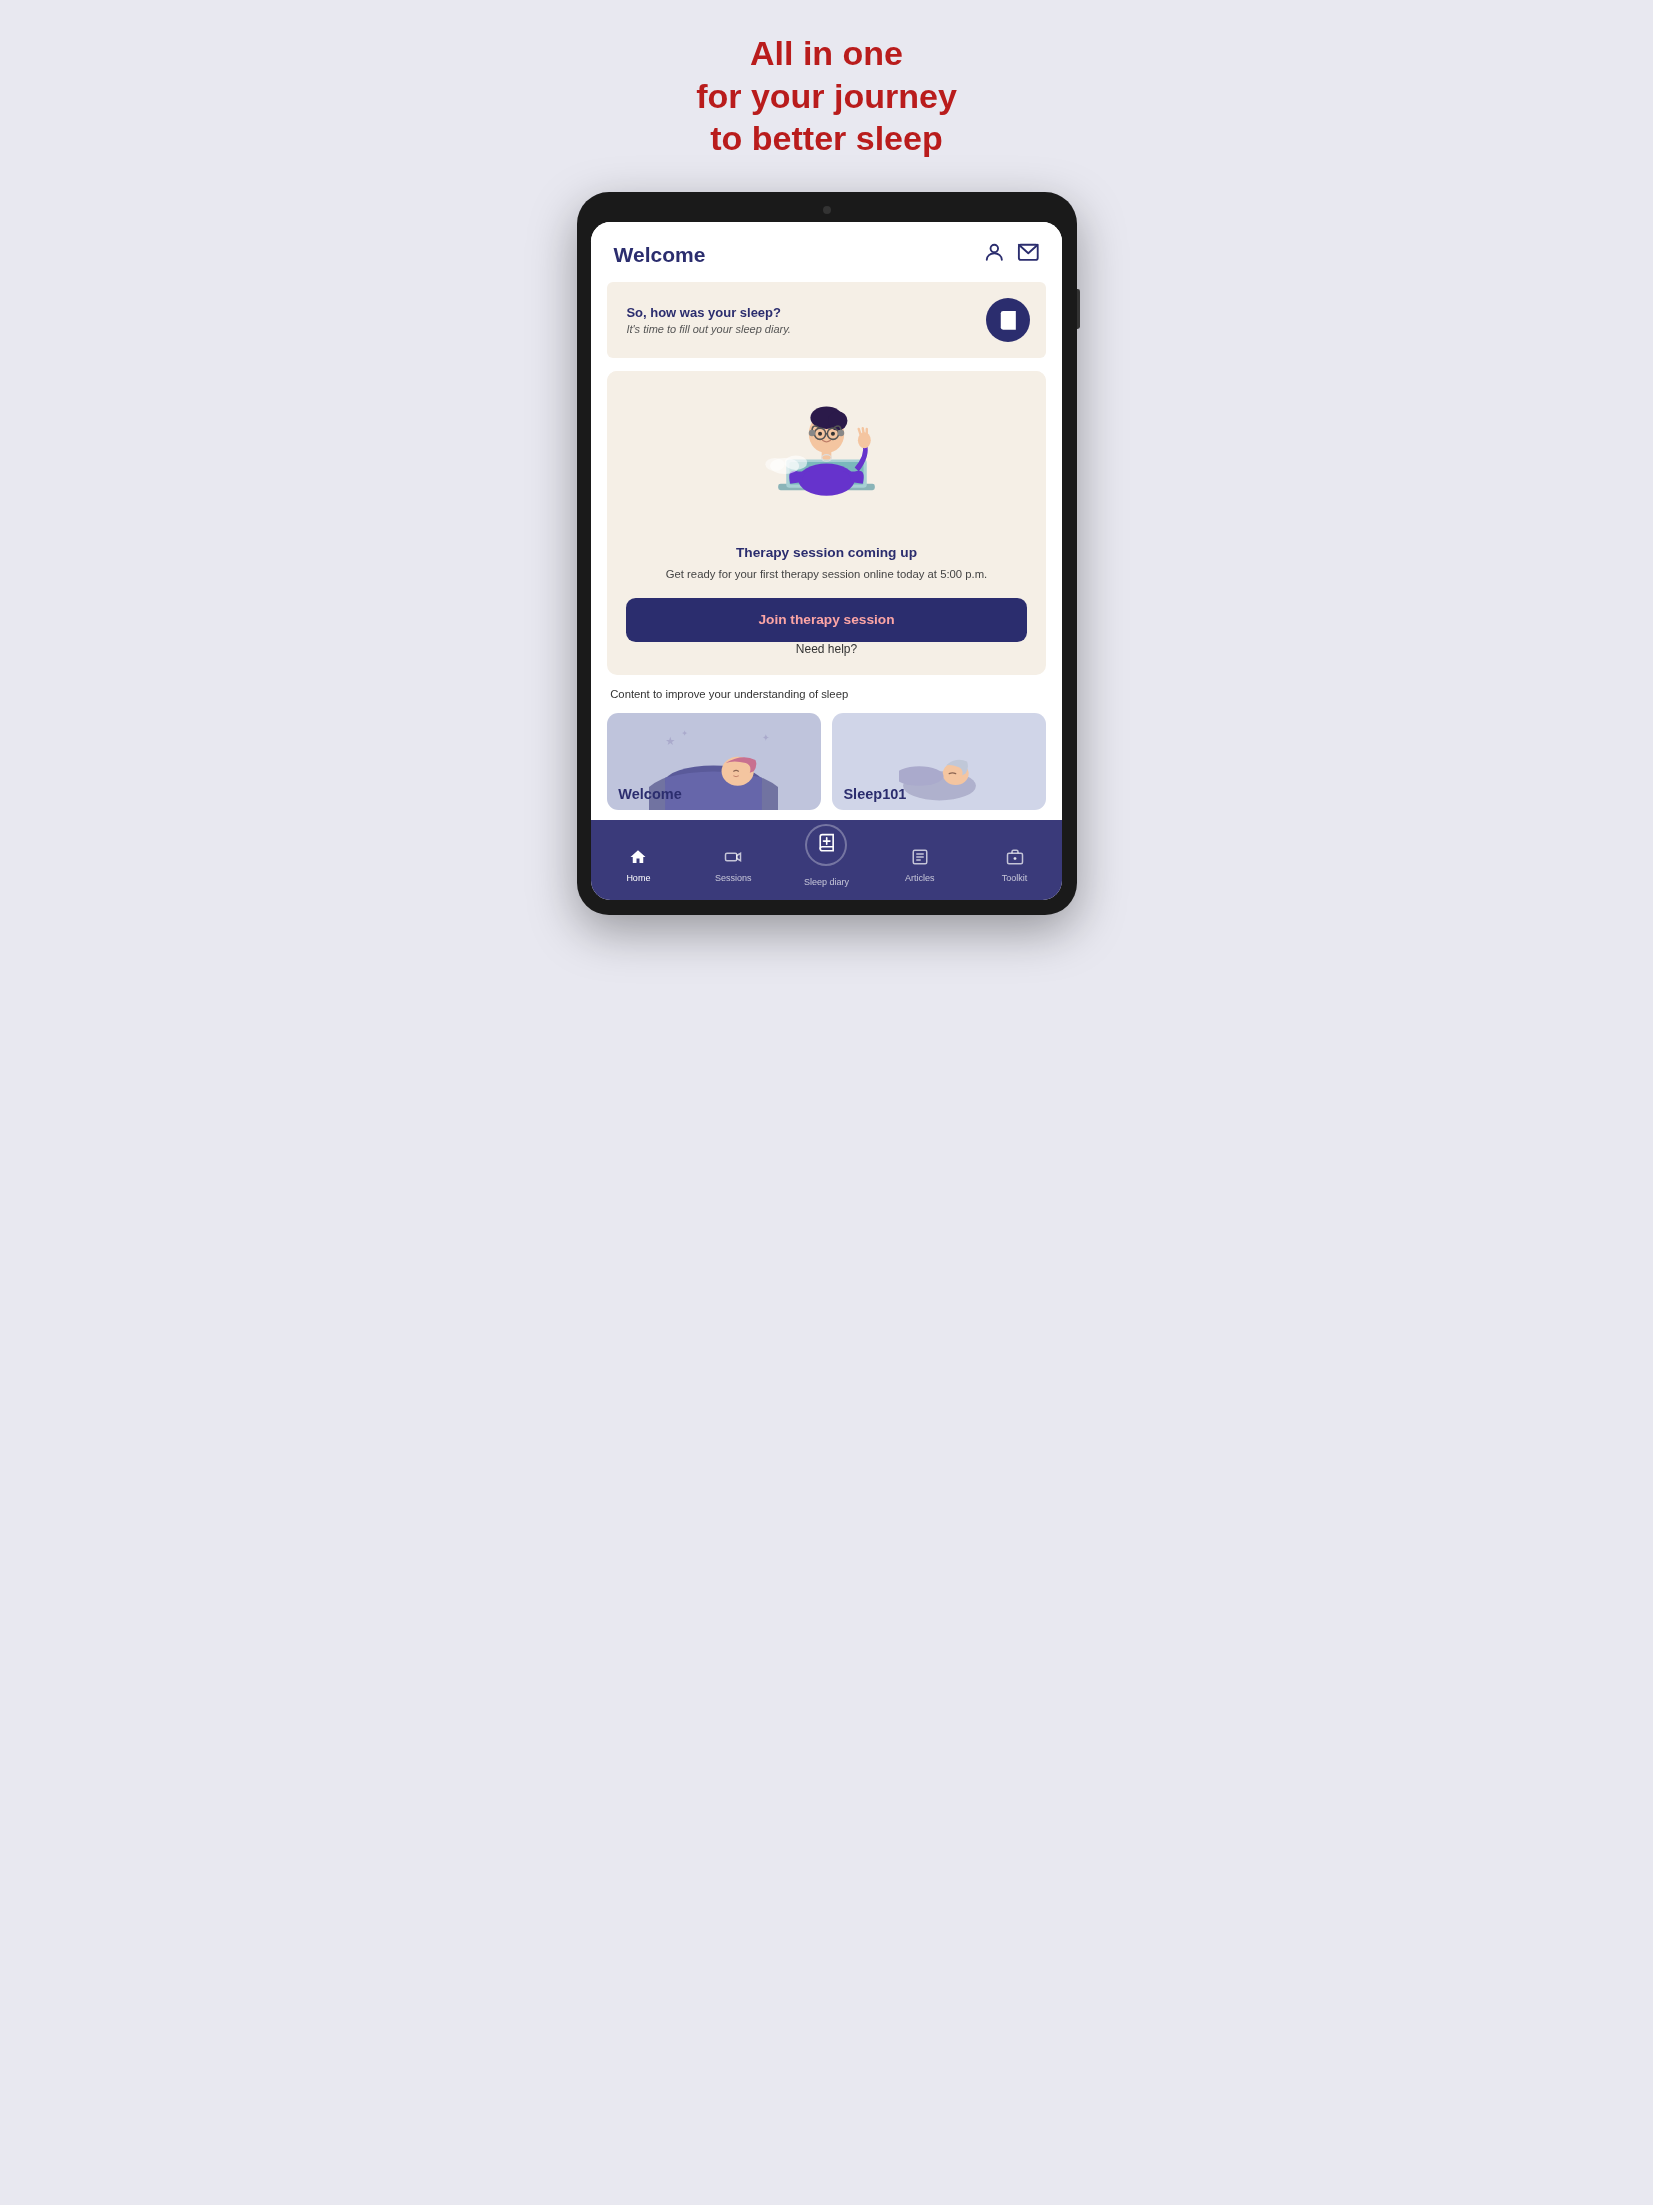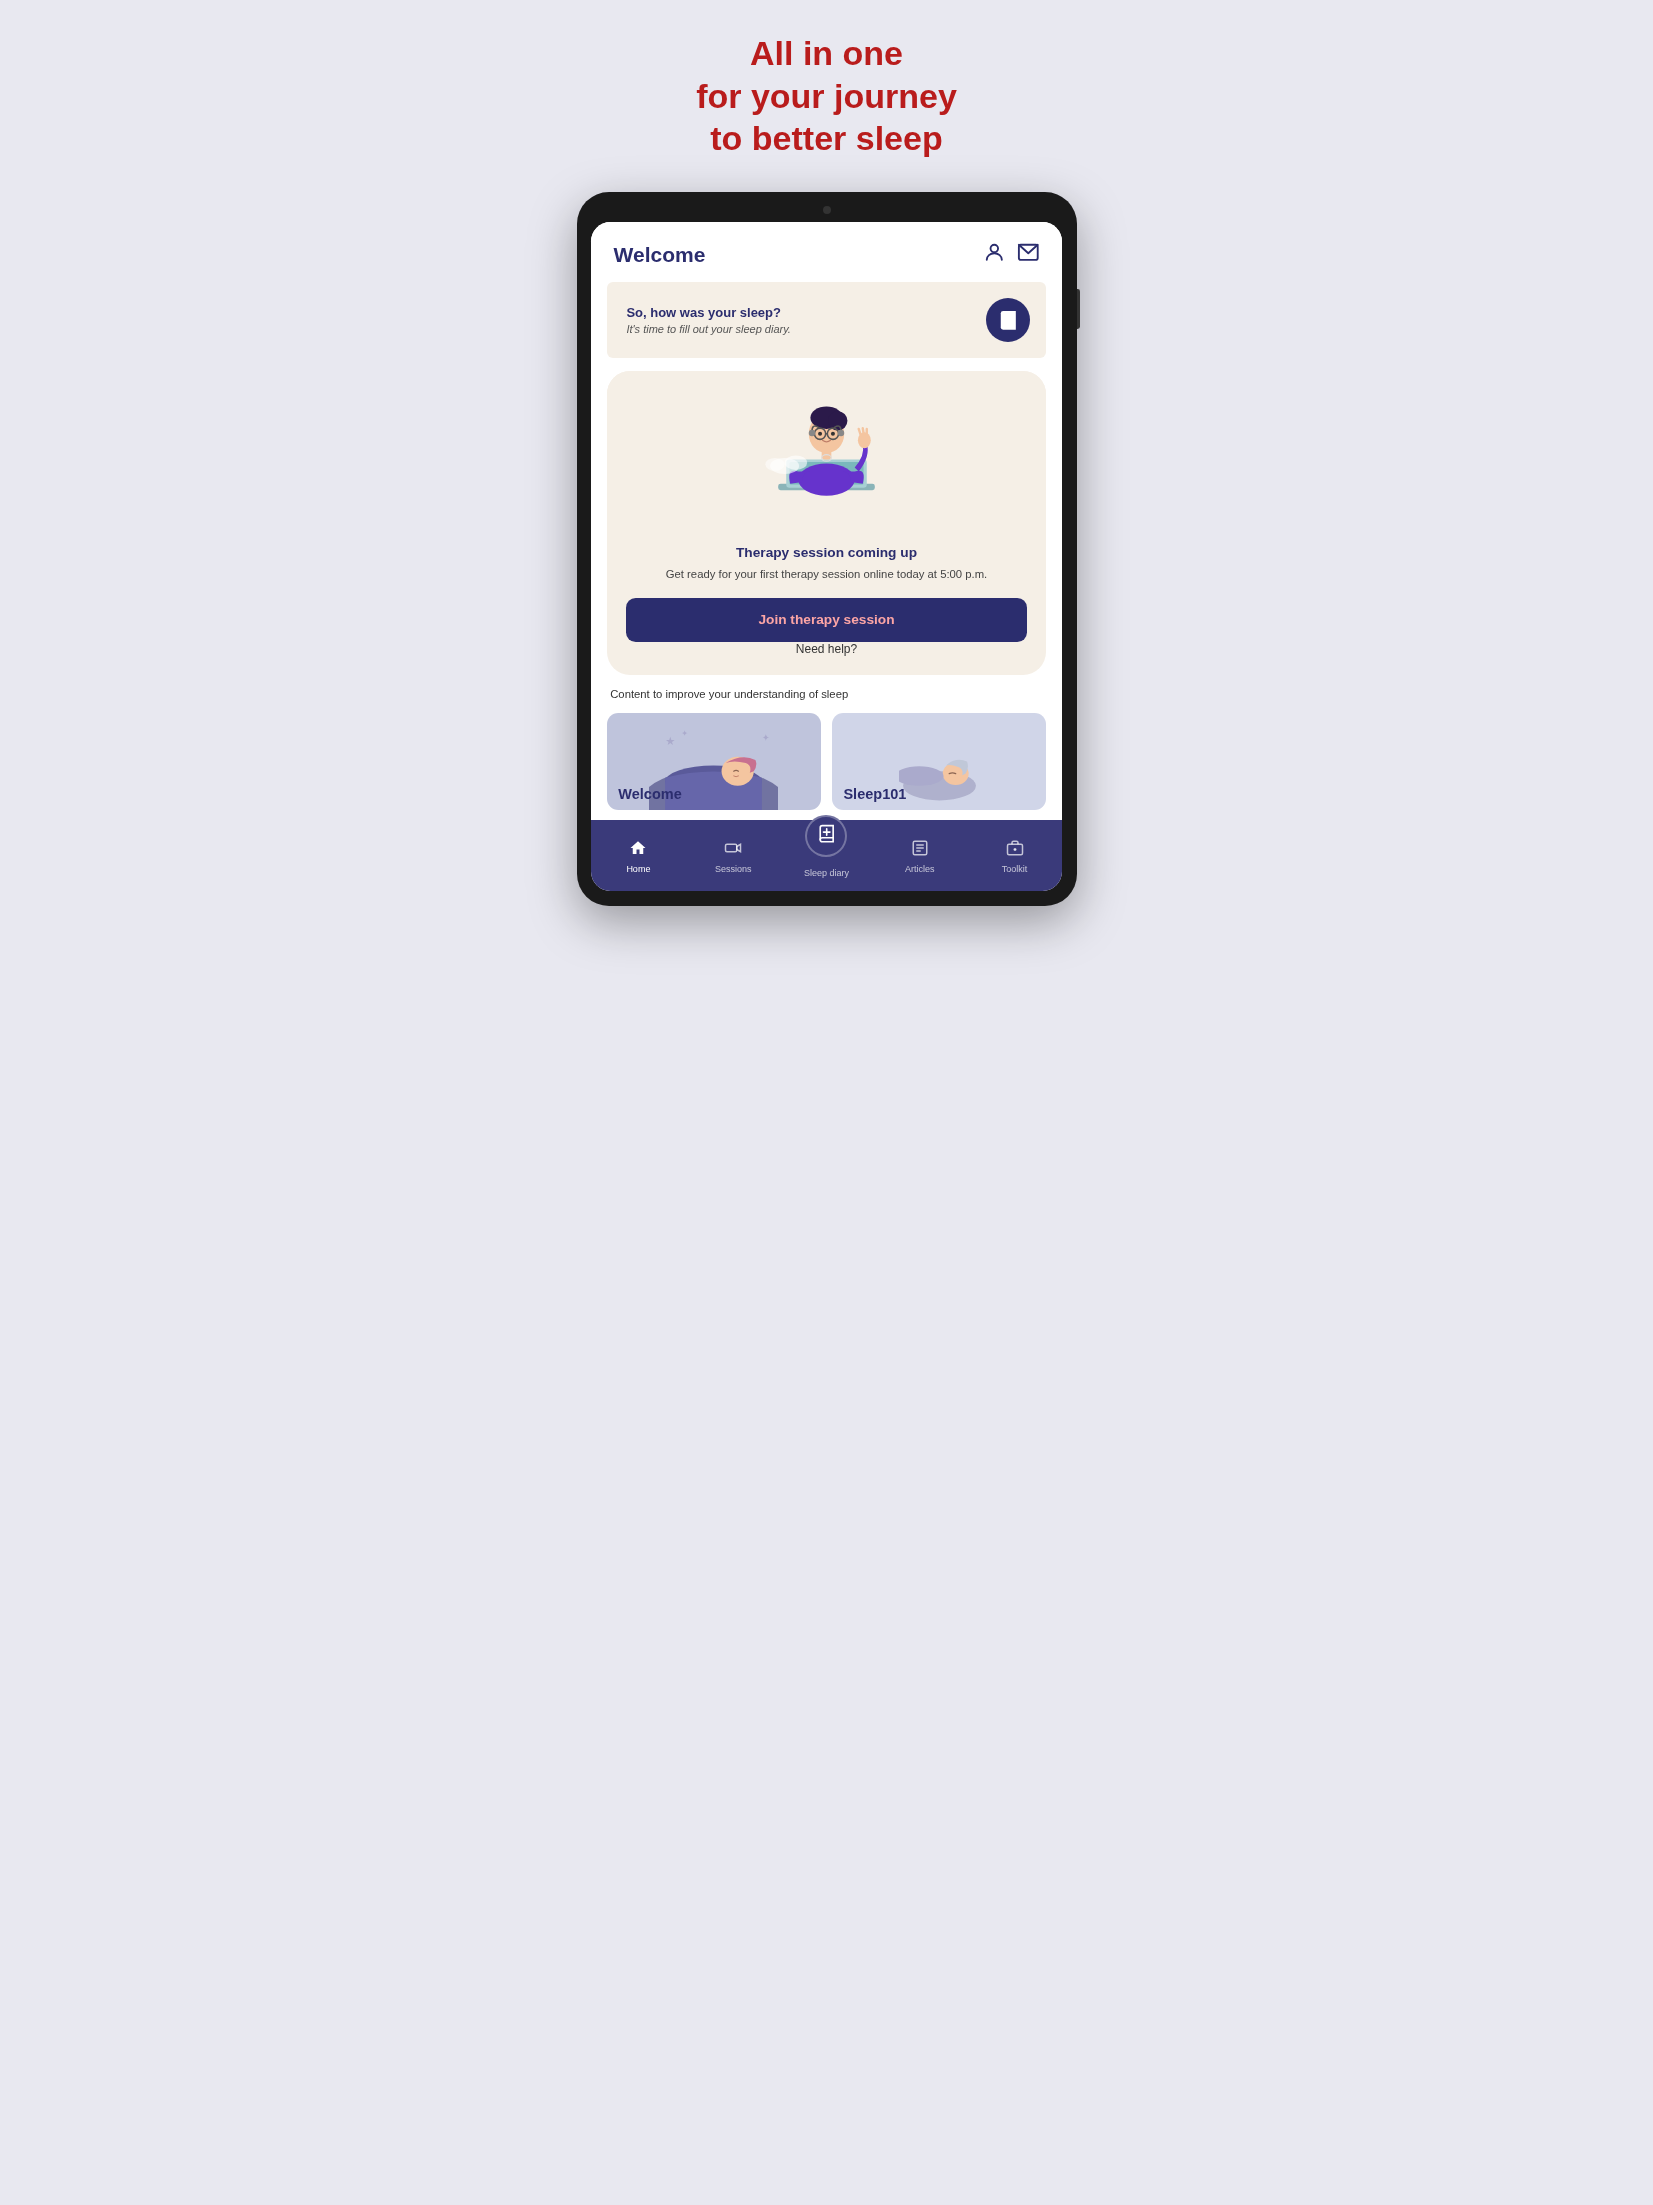--- a/index.html
+++ b/index.html
@@ -115,21 +115,21 @@
     }
     .sleep-diary-icon-btn svg {
       width: 22.6px;
       height: 22.6px;
       fill: white;
     }
 
     
     .therapy-card {
       background: #f5efe6;
-      border-radius: 23px;
+      border-radius: 10px;
       overflow: hidden;
       display: flex;
       flex-direction: column;
       align-items: flex-end;
     }
     .therapy-illustration {
       width: 100%;
       height: 161px;
       background: #f5efe6;
       display: flex;
@@ -217,21 +217,21 @@
       background: #bfc4dc;
       position: relative;
     }
 
     
     .bottom-nav {
       background: #3a3a7a;
       display: flex;
       justify-content: space-around;
       align-items: center;
-      padding: 15px 0 13px;
+      padding: 24px 0 13px;
     }
     .nav-item {
       display: flex;
       flex-direction: column;
       align-items: center;
       gap: 3.2px;
       cursor: pointer;
       color: rgba(255,255,255,0.7);
       font-size: 9px;
       min-width: 48px;

